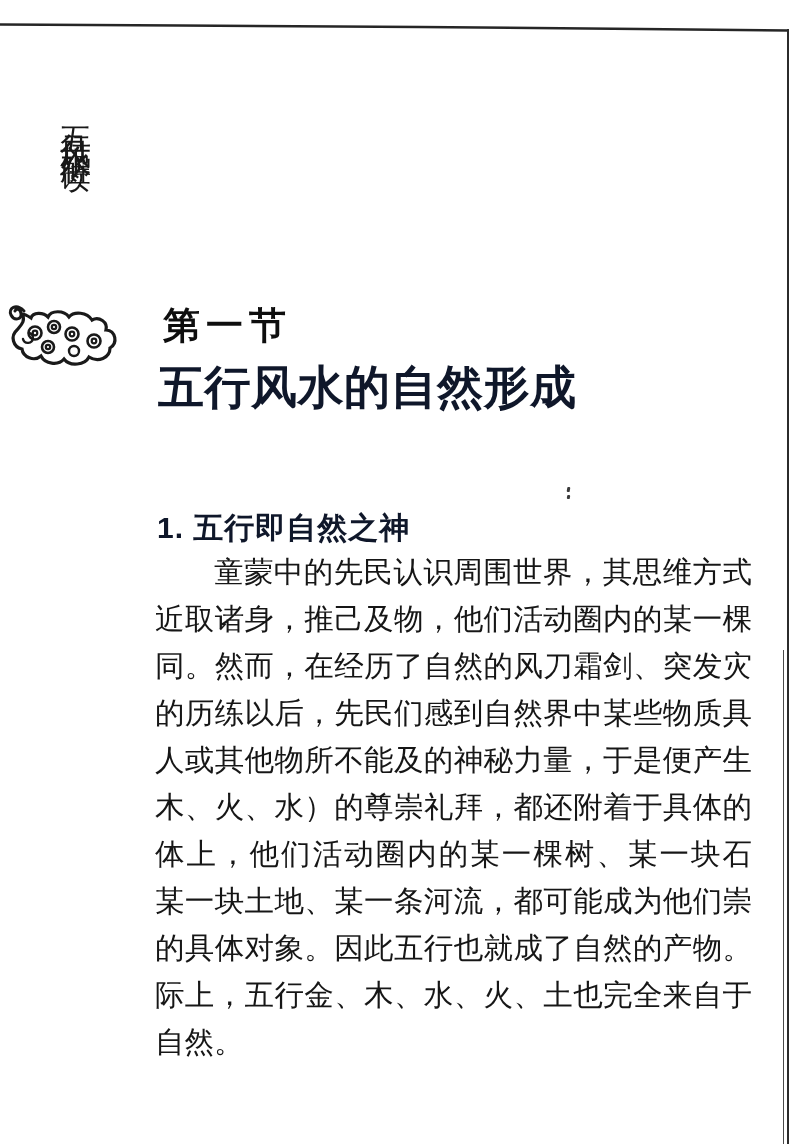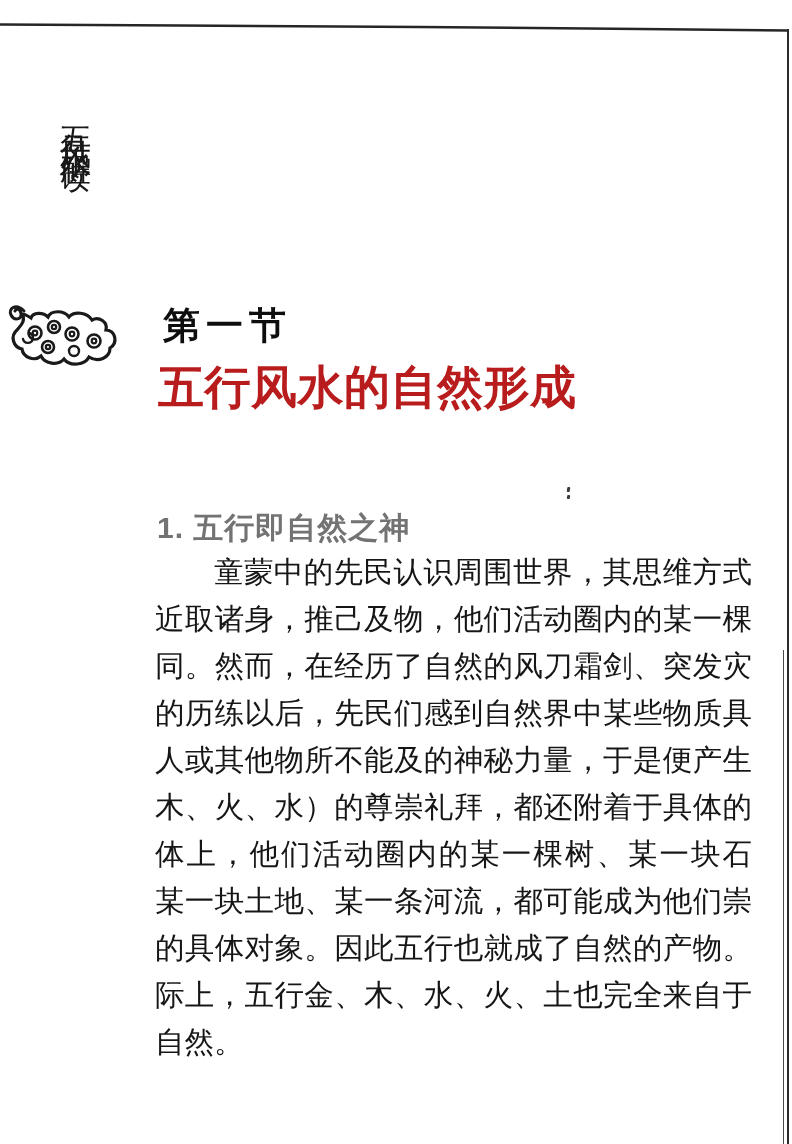--- a/index.html
+++ b/index.html
@@ -31,35 +31,35 @@
   }
   .cloud { position: absolute; left: 6px; top: 299px; width: 114px; height: 74px; }
   .section-kicker {
     position: absolute; left: 163px; top: 301px;
     font-size: 37px; font-weight: 900; letter-spacing: 6px;
     font-family: "Liberation Serif", serif; color: #0e0e0e;
   }
   .section-title {
     position: absolute; left: 158px; top: 357px;
     font-size: 46px; font-weight: bold; letter-spacing: 0.5px;
-    font-family: "Liberation Serif", serif; color: #b91c1c;
+    font-family: "Liberation Serif", serif; color: #0f172a;
     white-space: nowrap;
   }
   .ink-speck {
     position: absolute; left: 567px; top: 487px; width: 3px; height: 13px;
   }
   .ink-speck::before, .ink-speck::after {
     content: ""; position: absolute; left: 0; width: 3px; background: #3a3a3a; border-radius: 1px;
   }
   .ink-speck::before { top: 0; height: 5px; transform: rotate(10deg); }
   .ink-speck::after  { top: 8px; height: 4px; transform: rotate(10deg); }
   .subsection-heading {
     position: absolute; left: 157px; top: 508px;
     font-size: 30px; font-weight: bold; letter-spacing: 1px;
-    font-family: "Liberation Sans", sans-serif; color: #737373;
+    font-family: "Liberation Sans", sans-serif; color: #0f172a;
   }
   .body-paragraph {
     position: absolute; left: 155px; top: 549px; width: 597px;
     font-size: 29.5px; line-height: 47px;
     font-family: "Liberation Serif", serif; color: #161616;
   }
   .para-line { height: 47px; text-align: justify; text-align-last: justify; overflow: hidden; }
   .para-line:first-child { text-indent: 59px; }
   .para-line:last-child { text-align: left; text-align-last: left; }
 </style>

